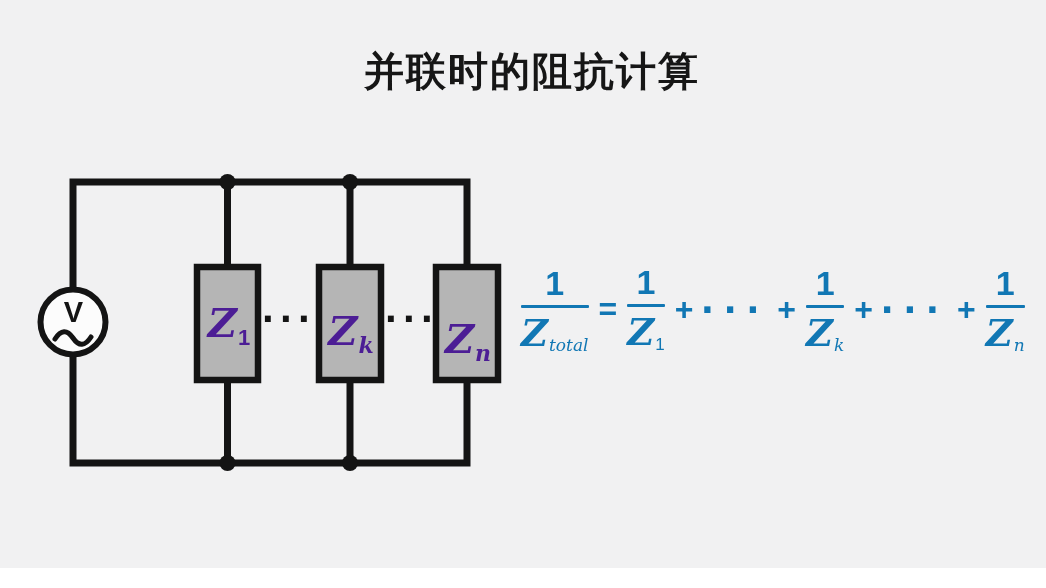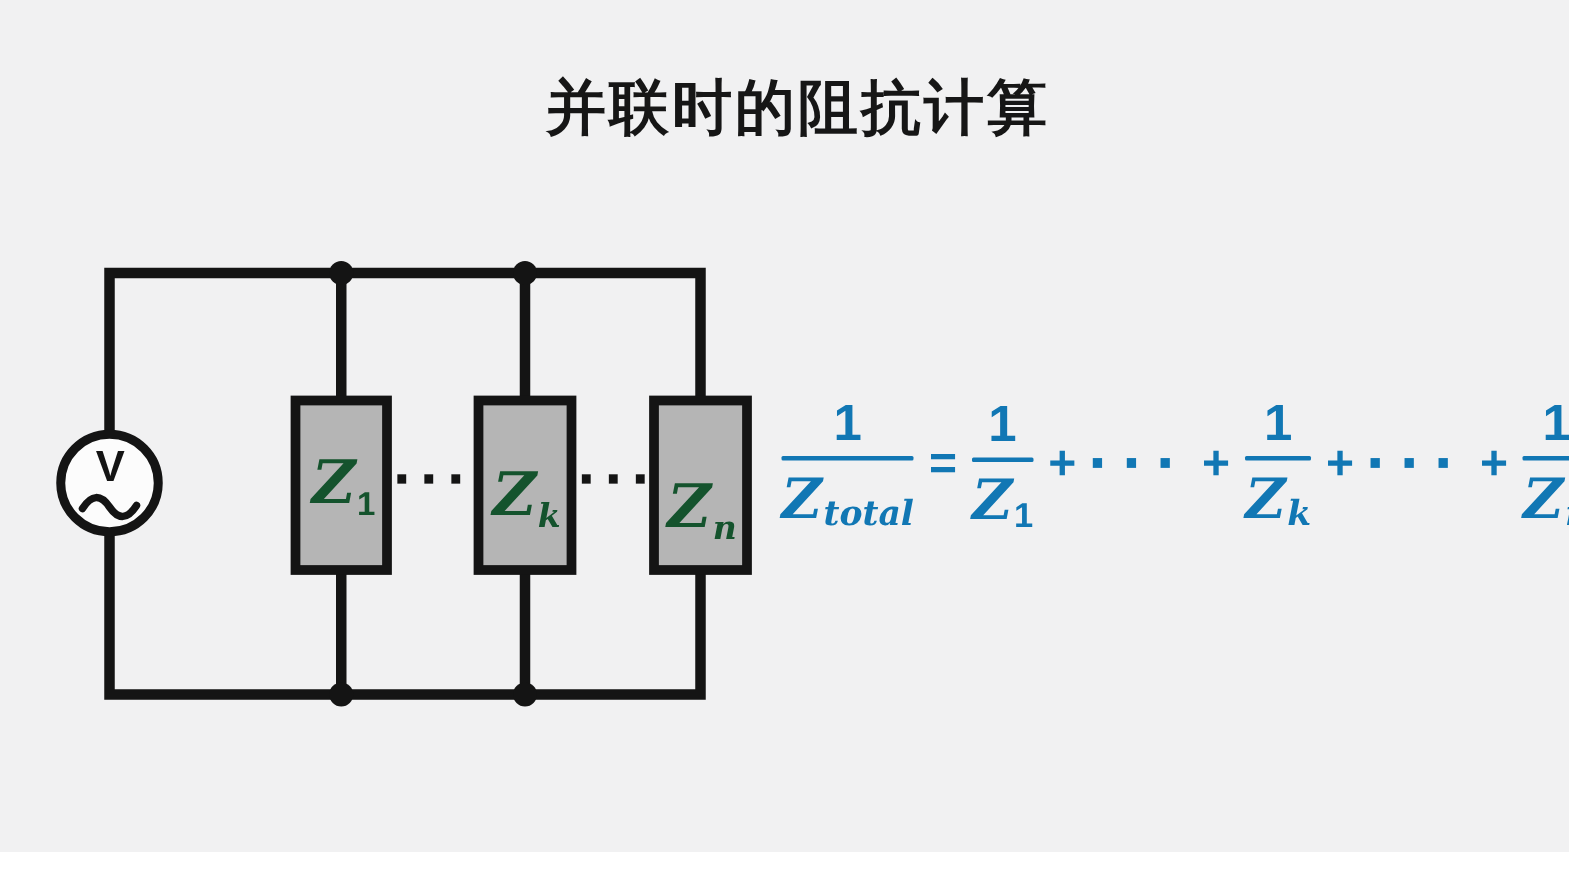--- a/index.html
+++ b/index.html
@@ -24,21 +24,21 @@
       font-weight: 700;
       letter-spacing: 2px;
       color: #161616;
     }
 
     
     .circuit-svg { position: absolute; left: 0; top: 0; }
 
     .overlay { position: absolute; transform: translate(-50%, -50%); white-space: nowrap; }
 
-    .z-label { color: #14532d; }
+    .z-label { color: #4c1d95; }
     .z-sym {
       font-family: "DejaVu Serif", "Liberation Serif", serif;
       font-style: italic;
       font-weight: 700;
       font-size: 40px;
     }
     .z-sub {
       font-family: "DejaVu Serif", "Liberation Serif", serif;
       font-style: italic;
       font-weight: 600;
@@ -101,22 +101,22 @@
     }
     .f-sym {
       font-family: "DejaVu Serif", "Liberation Serif", serif;
       font-style: italic;
       font-weight: 700;
       font-size: 37px;
     }
     .f-sub {
       font-family: "DejaVu Serif", "Liberation Serif", serif;
       font-style: italic;
-      font-weight: 700;
-      font-size: 23px;
+      font-weight: 400;
+      font-size: 17px;
       position: relative;
       top: 5px;
       margin-left: 1px;
     }
     .f-sub.upright {
       font-family: "Liberation Sans", sans-serif;
       font-style: normal;
     }
     .op {
       font-size: 32px;

